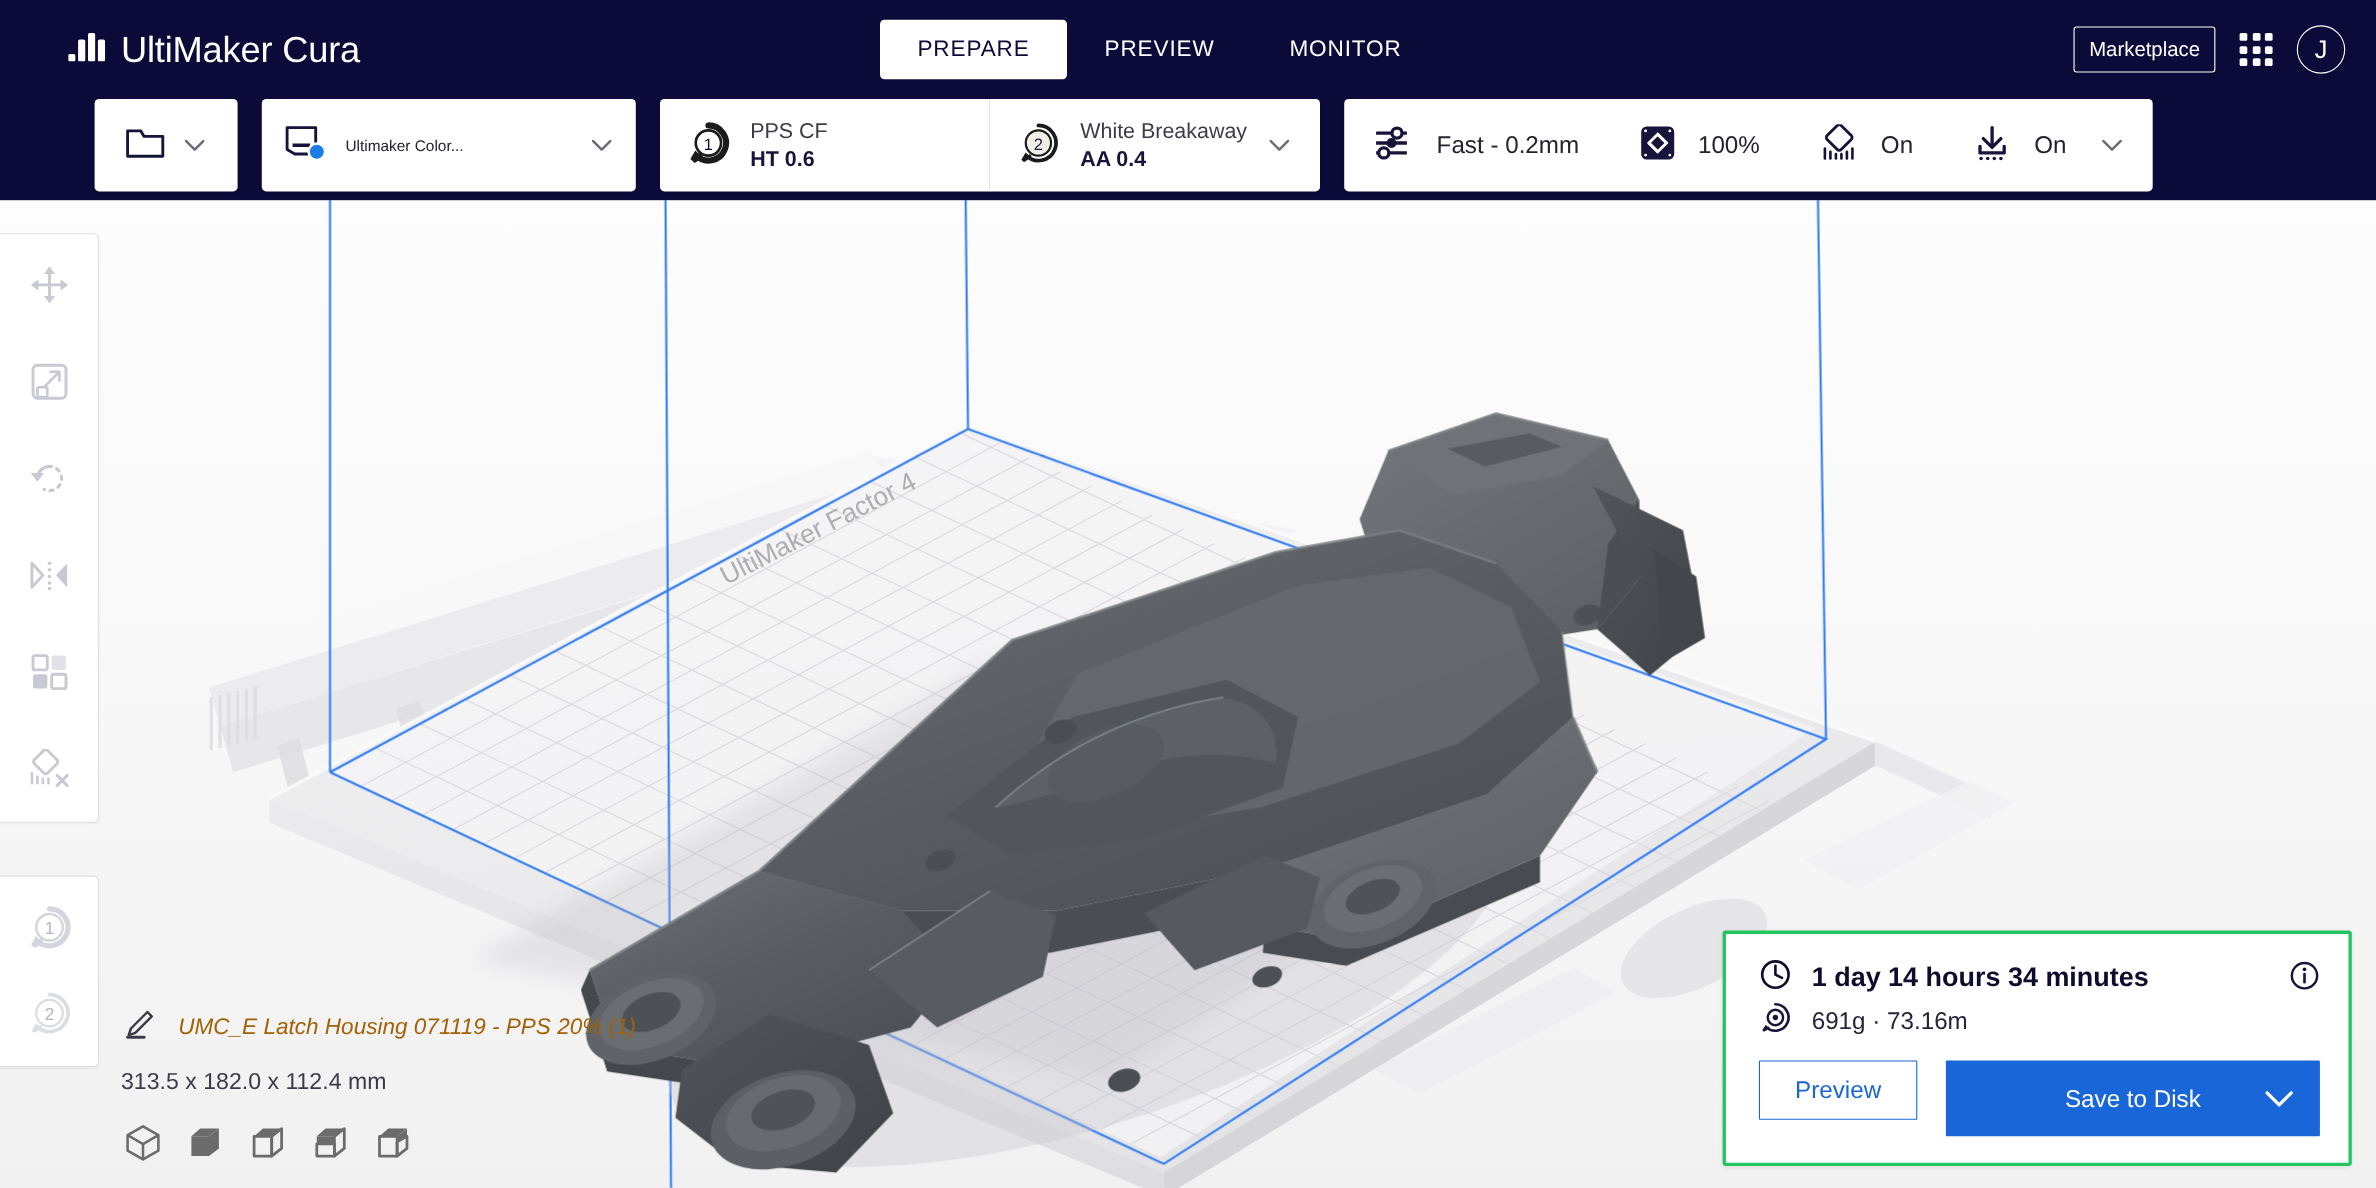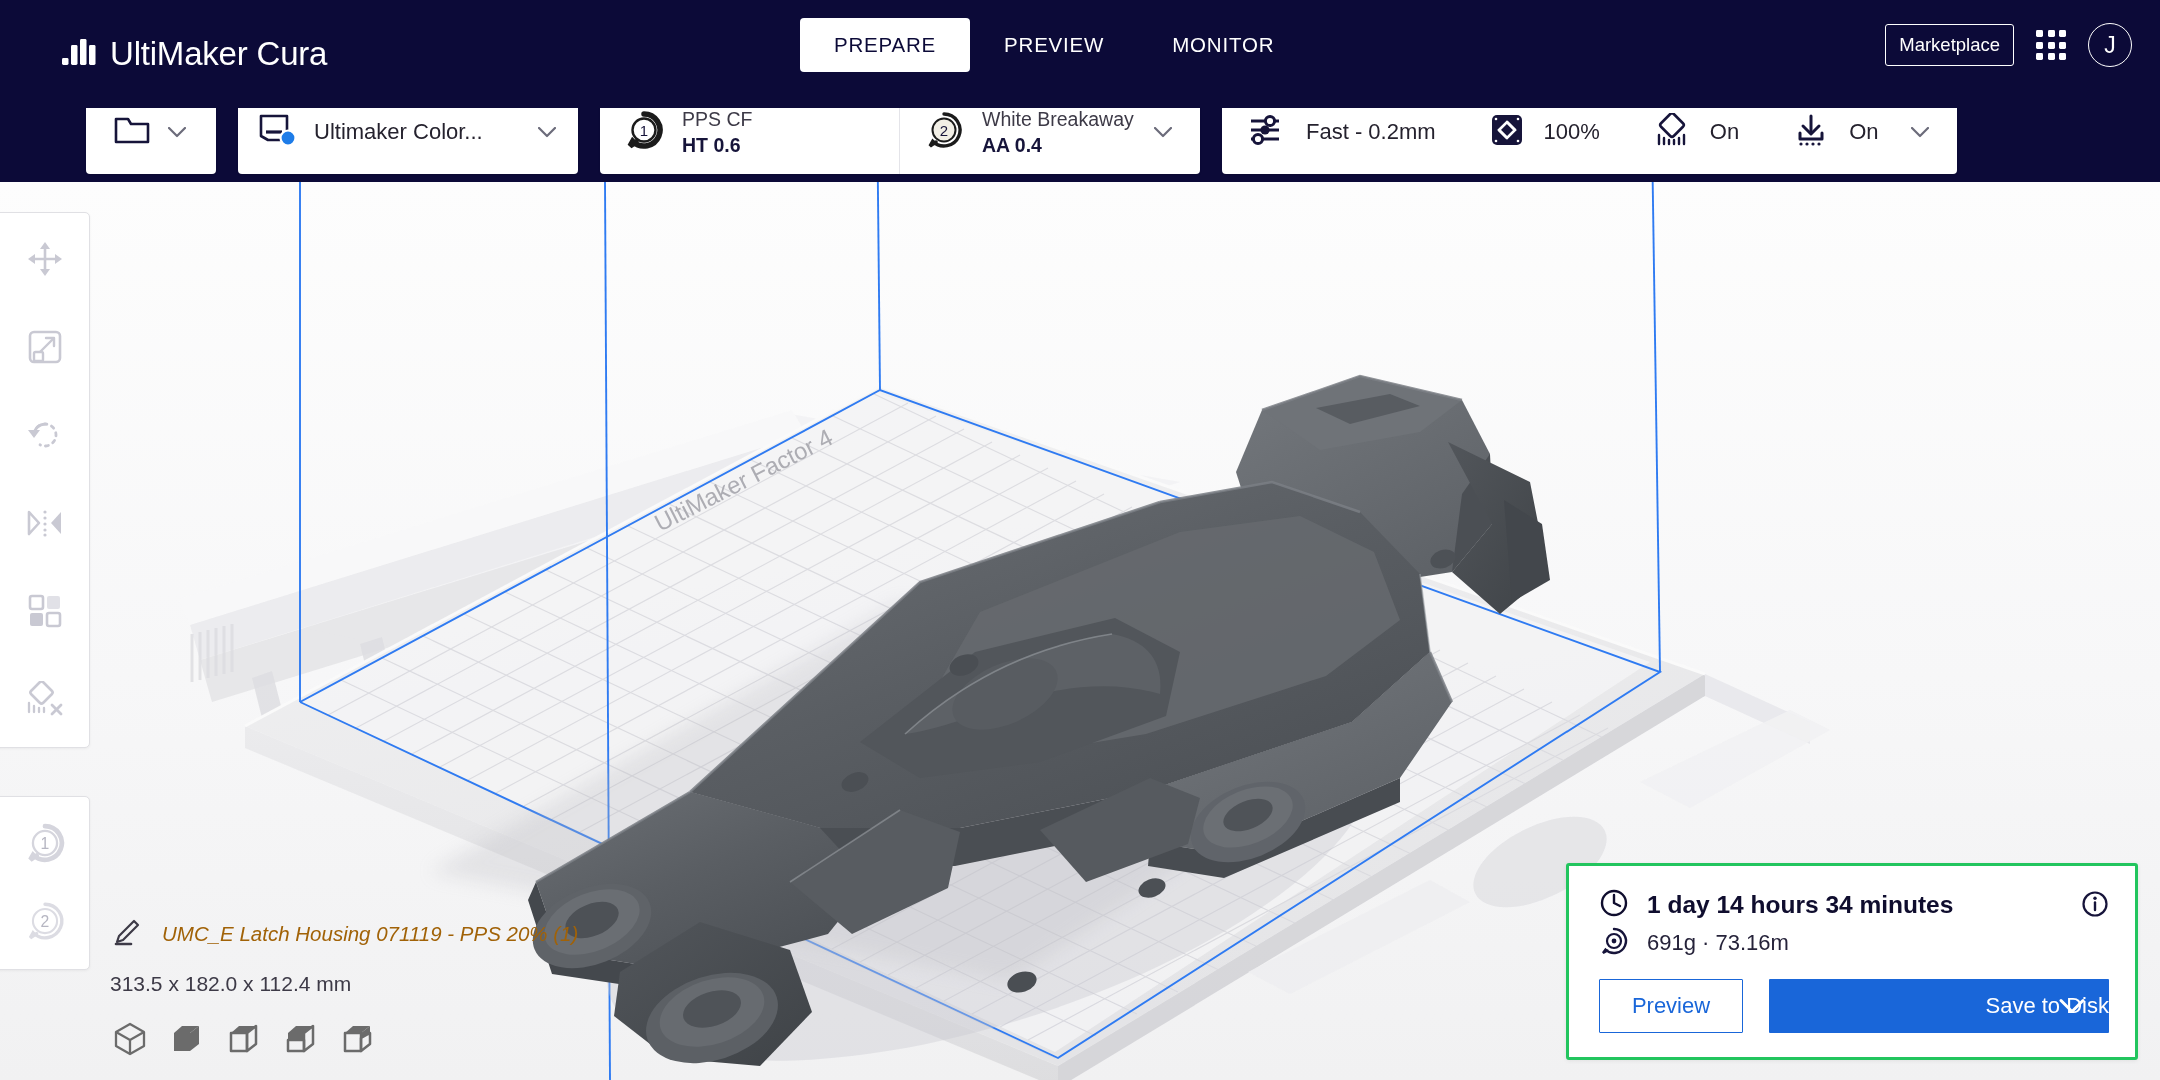--- a/index.html
+++ b/index.html
@@ -8,21 +8,21 @@
     width: 2160px; height: 1080px;
     overflow: hidden;
     font-family: "Liberation Sans", sans-serif;
     background: #fafafa;
   }
   #app { position: relative; width: 2160px; height: 1080px; }
 
   
   #header {
     position: absolute; top: 0; left: 0;
-    width: 2160px; height: 108px;
+    width: 2160px; height: 90px;
     background: #0c0a38;
     display: flex; align-items: center;
     z-index: 40;
   }
   #brand { display: flex; align-items: center; margin-left: 62px; gap: 14px; }
   #logo-mark { display: block; }
   #brand-title {
     color: #ffffff; font-size: 33px; font-weight: 400;
     letter-spacing: -0.2px; white-space: nowrap;
   }
@@ -86,21 +86,21 @@
   }
   #extruder-cell-1 { width: 300px; border-right: 1px solid #e4e4e9; }
   #extruder-cell-2 { width: 300px; }
   #settings-card { padding: 0 26px; gap: 0; }
 
   .cfg-chevron {
     width: 22px; height: 22px; flex: none;
     display: flex; align-items: center; justify-content: center;
   }
   .cfg-label-truncate {
-    font-size: 22px; color: #25222e; flex: 1;
+    font-size: 14px; color: #25222e; flex: 1;
     white-space: nowrap; overflow: hidden; text-overflow: ellipsis;
   }
   .ext-text { display: flex; flex-direction: column; gap: 3px; line-height: 1.15; }
   .ext-material { font-size: 19.5px; color: #3d3a47; white-space: nowrap; }
   .ext-nozzle { font-size: 19.5px; color: #16143a; font-weight: bold; white-space: nowrap; }
   .setting-item {
     display: flex; align-items: center; gap: 20px;
     padding: 0 30px 0 0; white-space: nowrap;
   }
   .setting-item:not(:first-child) { padding-left: 24px; }
@@ -203,23 +203,23 @@
   }
   #material-usage { font-size: 22px; color: #26233a; white-space: nowrap; }
   #print-actions { display: flex; gap: 26px; margin-top: 19px; }
   #preview-btn {
     width: 144px; height: 54px; background: #ffffff;
     border: 1.6px solid #1966d9; color: #1966d9;
     font-size: 22px; cursor: pointer; border-radius: 1px;
     font-family: "Liberation Sans", sans-serif;
   }
   #save-btn {
-    flex: 1; height: 54px; background: #1966d9;
+    flex: 1; height: 69px; background: #1966d9;
     border: none; color: #ffffff; cursor: pointer;
-    display: flex; align-items: center; justify-content: flex-end;
+    display: flex; align-items: center; justify-content: center;
     position: relative; border-radius: 1px;
   }
   #save-btn-label {
     font-size: 22px; color: #ffffff;
     font-family: "Liberation Sans", sans-serif;
   }
   #save-btn-chevron {
     position: absolute; right: 24px; top: 50%;
     transform: translateY(-50%); line-height: 0;
   }

